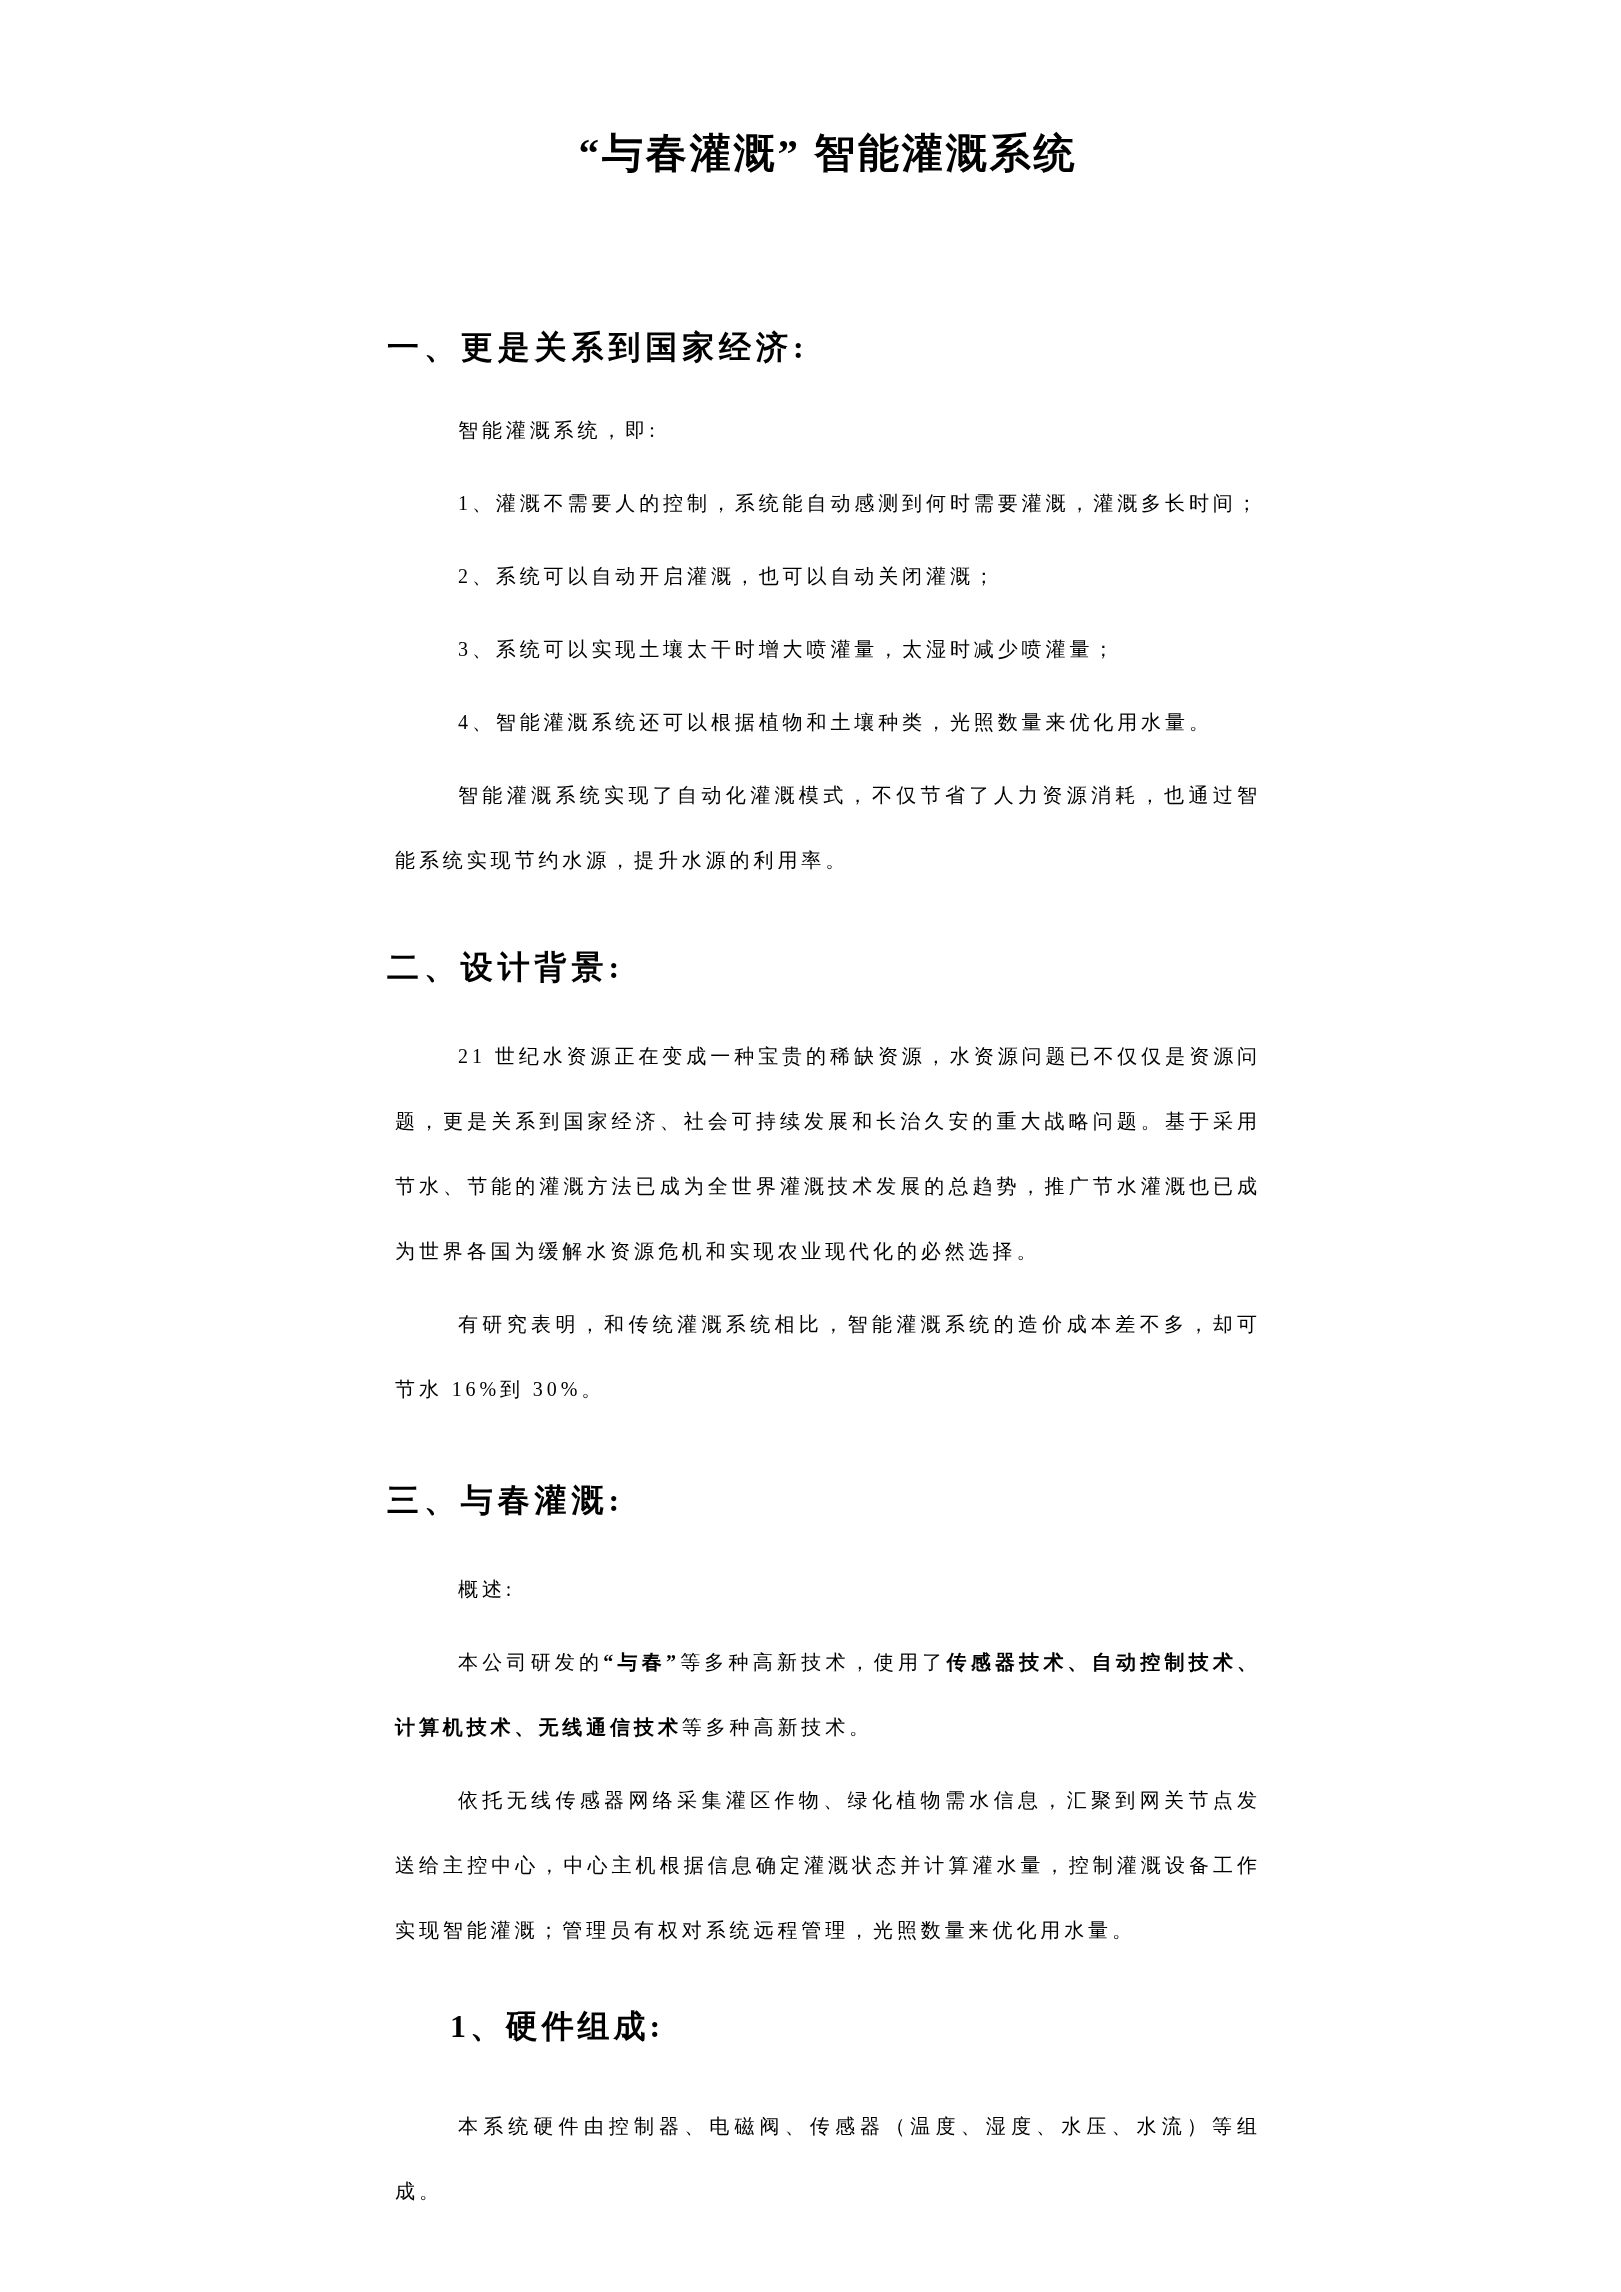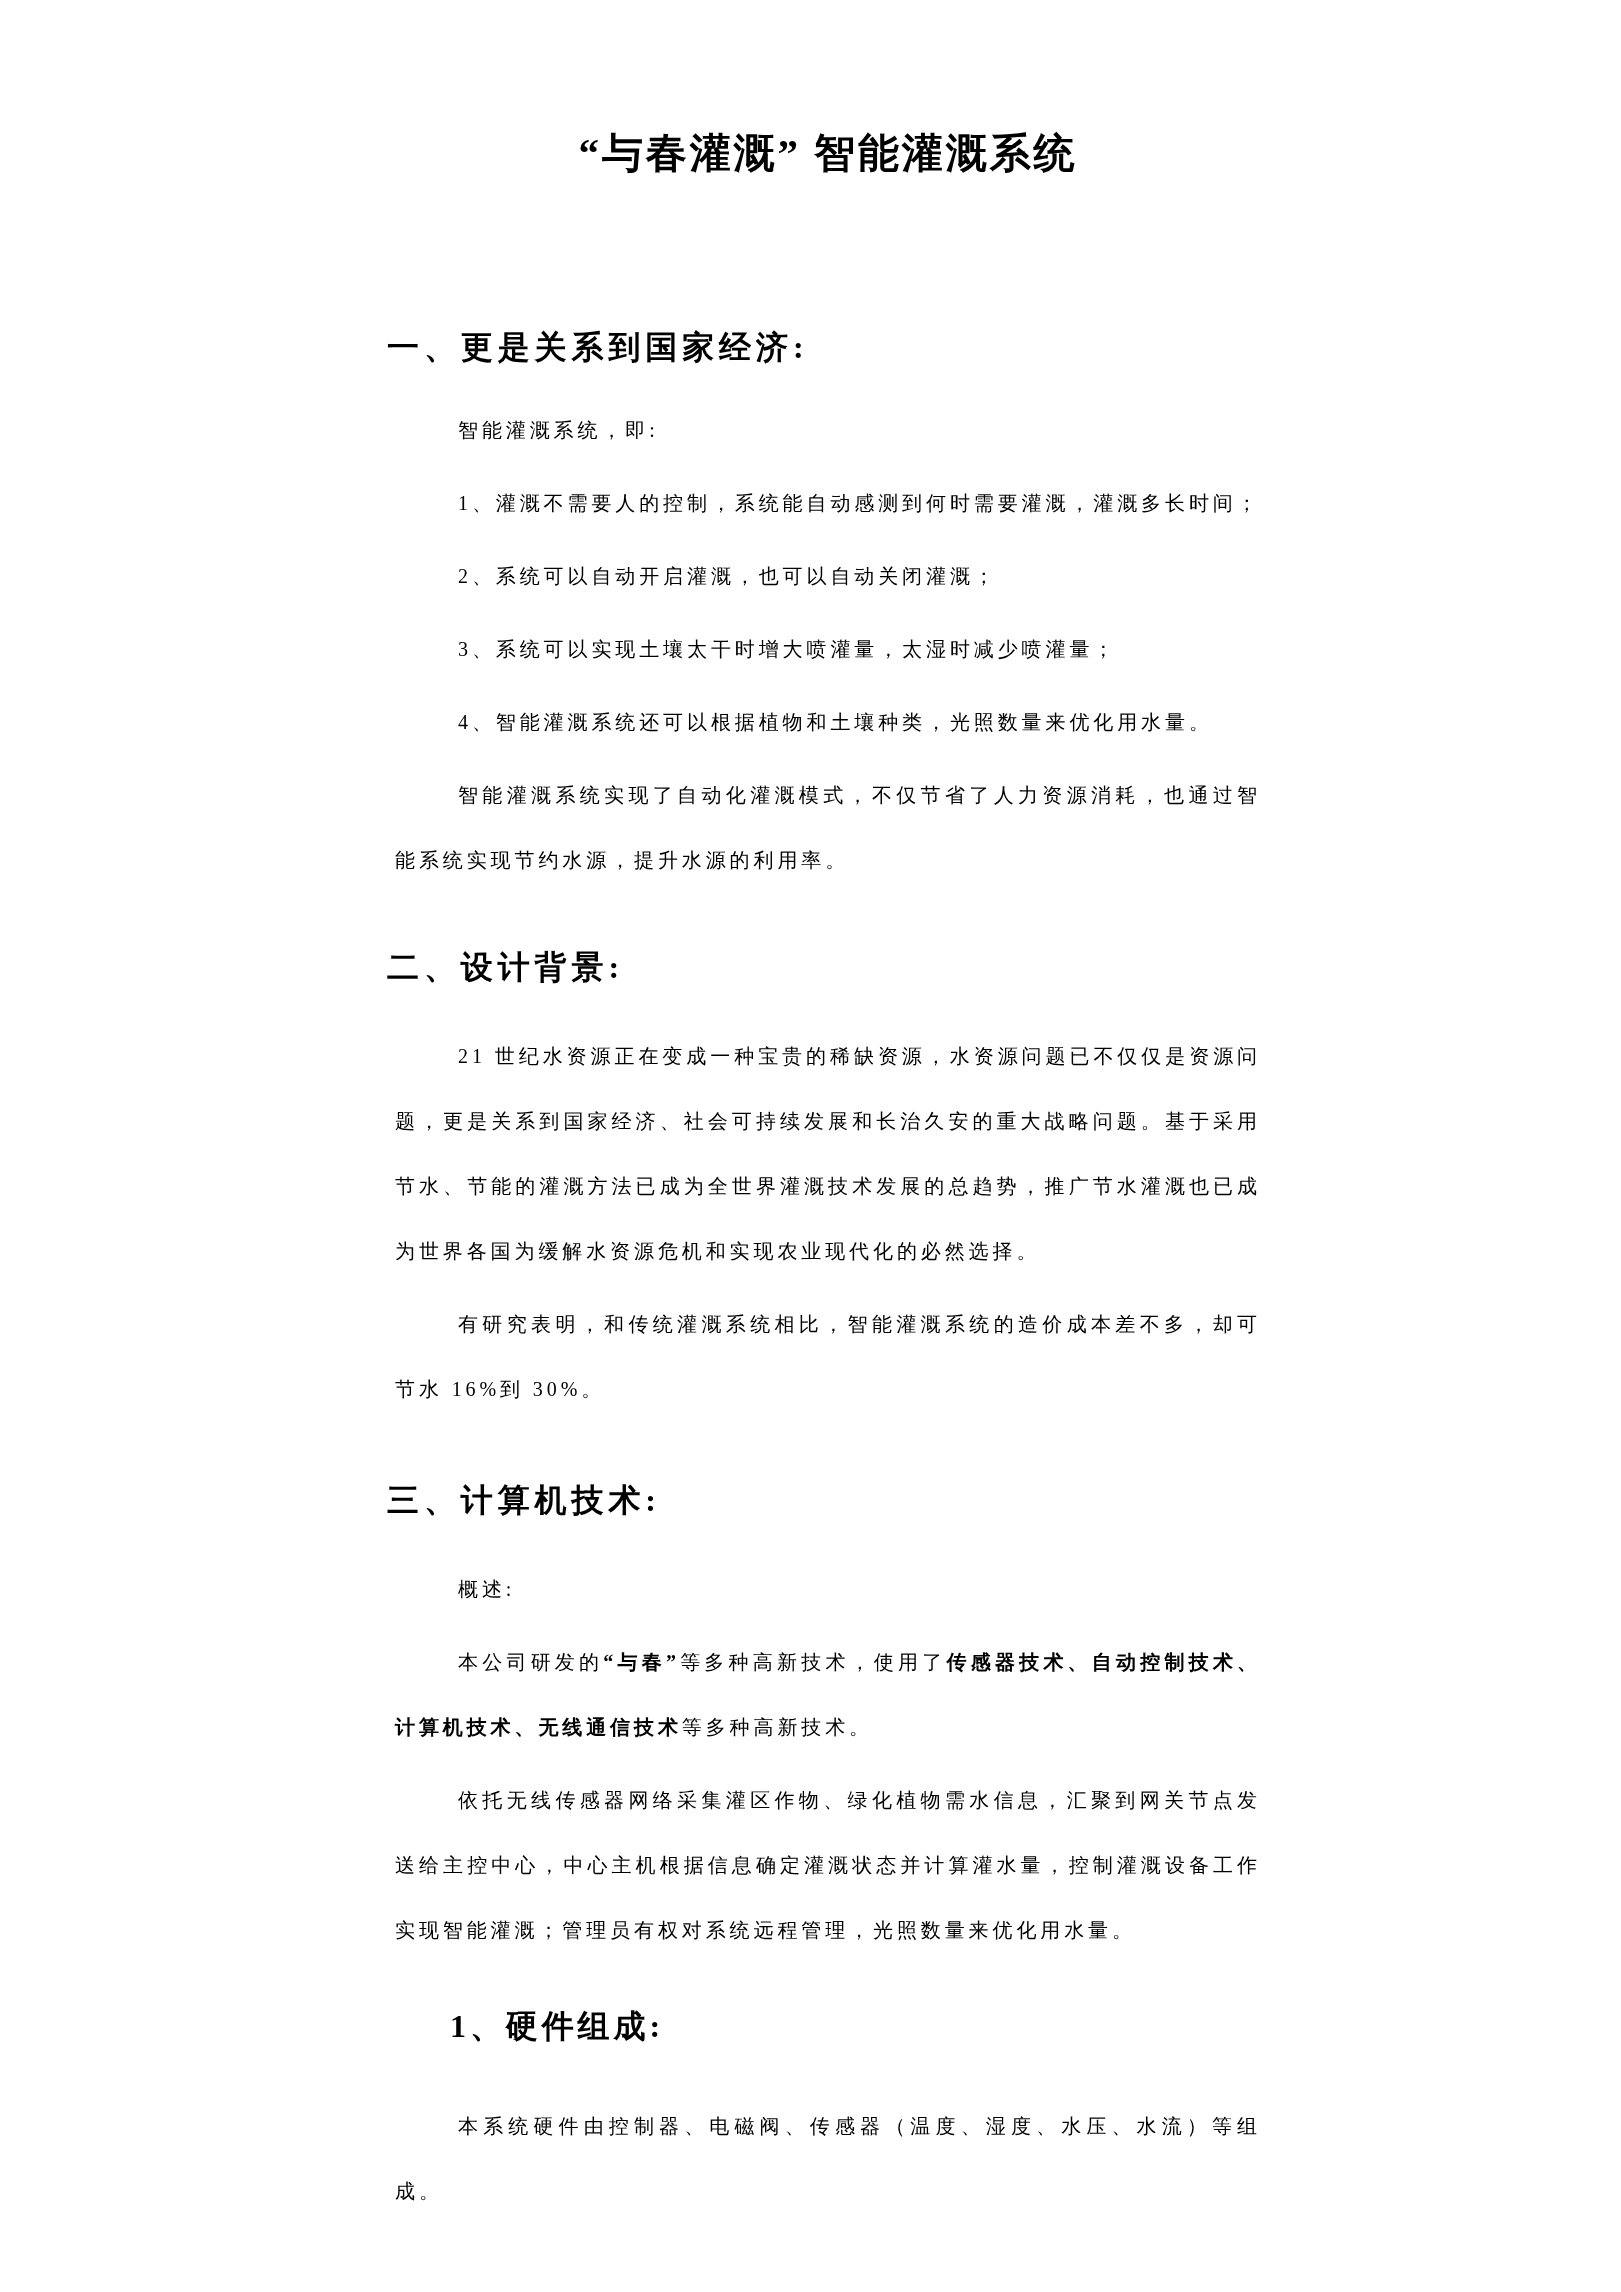--- a/index.html
+++ b/index.html
@@ -74,21 +74,21 @@
     <p class="para">智能灌溉系统实现了自动化灌溉模式，不仅节省了人力资源消耗，也通过智能系统实现节约水源，提升水源的利用率。</p>
   </section>
 
   <section class="sec-background">
     <h2 class="sec-heading">二、设计背景:</h2>
     <p class="para">21 世纪水资源正在变成一种宝贵的稀缺资源，水资源问题已不仅仅是资源问题，更是关系到国家经济、社会可持续发展和长治久安的重大战略问题。基于采用节水、节能的灌溉方法已成为全世界灌溉技术发展的总趋势，推广节水灌溉也已成为世界各国为缓解水资源危机和实现农业现代化的必然选择。</p>
     <p class="para">有研究表明，和传统灌溉系统相比，智能灌溉系统的造价成本差不多，却可节水 16%到 30%。</p>
   </section>
 
   <section class="sec-product">
-    <h2 class="sec-heading">三、计算机技术:</h2>
+    <h2 class="sec-heading">三、与春灌溉:</h2>
     <p class="para">概述:</p>
     <p class="para"><span>本公司研发的</span><span class="seg-bold">“与春”</span><span>等多种高新技术，使用了</span><span class="seg-bold">传感器技术、自动控制技术、计算机技术、无线通信技术</span><span>等多种高新技术。</span></p>
     <p class="para">依托无线传感器网络采集灌区作物、绿化植物需水信息，汇聚到网关节点发送给主控中心，中心主机根据信息确定灌溉状态并计算灌水量，控制灌溉设备工作实现智能灌溉；管理员有权对系统远程管理，光照数量来优化用水量。</p>
     <h3 class="sub-heading">1、硬件组成:</h3>
     <p class="para">本系统硬件由控制器、电磁阀、传感器（温度、湿度、水压、水流）等组成。</p>
   </section>
 
 </div>
 
 

